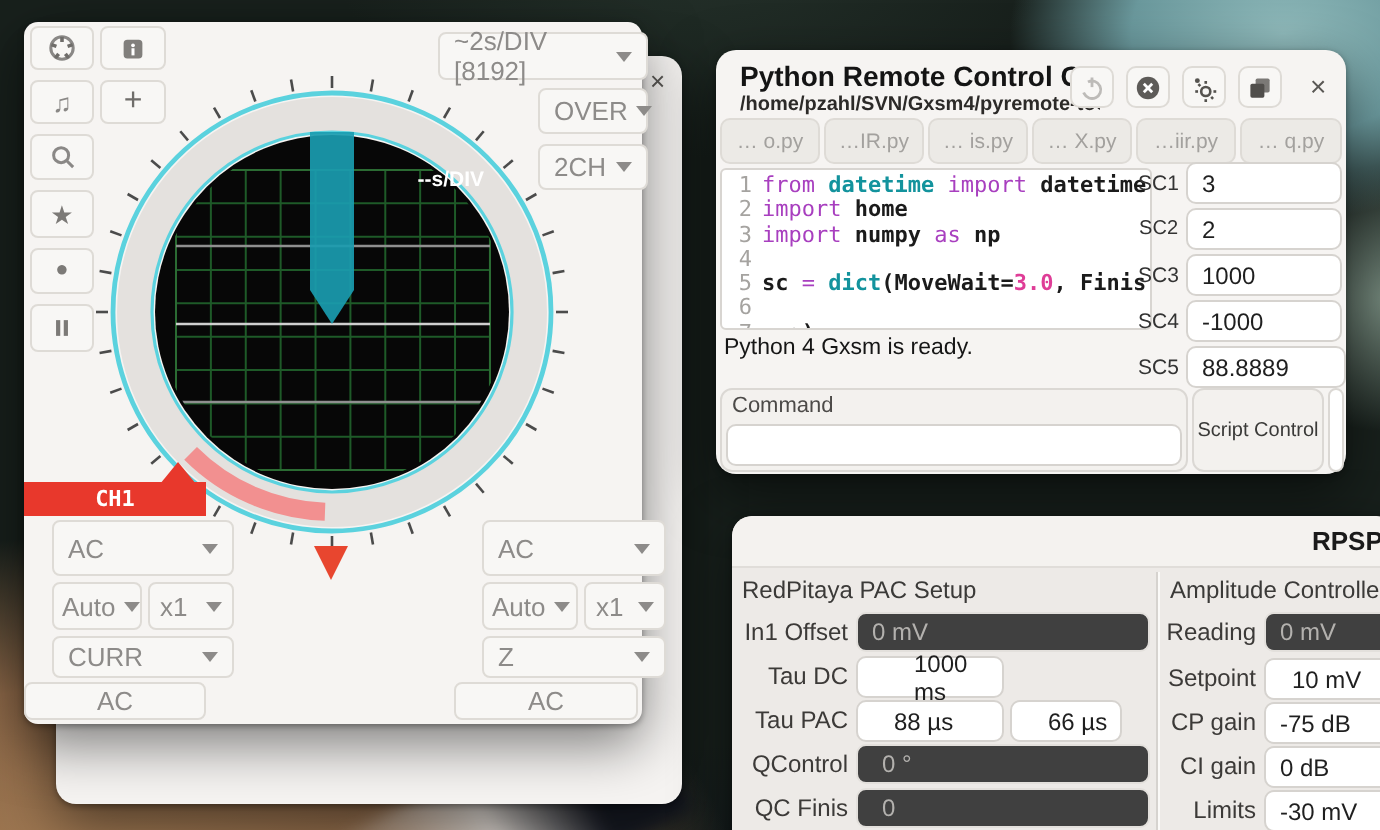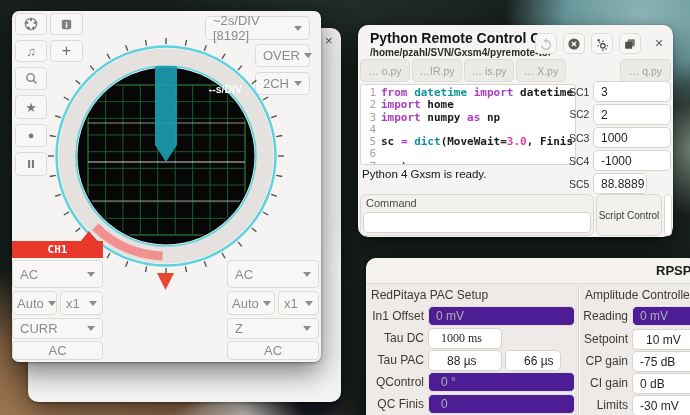--- a/index.html
+++ b/index.html
@@ -16,47 +16,47 @@
   }
   .streak{position:absolute;left:170px;top:378px;width:170px;height:70px;transform:rotate(-28deg);
     background:linear-gradient(90deg,rgba(222,217,211,0) 0%,rgba(230,226,222,.9) 45%,rgba(20,24,34,.95) 75%);
     filter:blur(4px);}
   .win{position:absolute;background:#f6f4f2;border-radius:9px;
     box-shadow:0 10px 28px rgba(0,0,0,.5),0 1px 3px rgba(0,0,0,.35);}
   
   .tbtn,.sel,.btnflat,.hbtn,.tab{box-sizing:border-box;background:#f8f7f5;border:1px solid #dedbd6;border-radius:4px;}
   .tbtn{position:absolute;display:flex;align-items:center;justify-content:center;color:#8a8886;}
   .sel{position:absolute;display:flex;align-items:center;justify-content:space-between;
-    padding:0 7px;color:#8d8b89;font-size:13px;}
+    padding:0 7px;color:#8d8b89;font-size:13px;margin-left:14px;}
   .arr{width:0;height:0;border-left:4px solid transparent;border-right:4px solid transparent;
     border-top:5px solid #8d8b89;margin-left:4px;flex:none;}
   .btnflat{position:absolute;display:flex;align-items:center;justify-content:center;color:#8d8b89;font-size:13px;}
   .glyph{font-size:13px;line-height:1;}
   
   .chhdr{position:absolute;height:17px;display:flex;align-items:center;justify-content:center;
     font-family:"DejaVu Sans Mono",monospace;font-weight:bold;font-size:11px;color:#fff;z-index:4;}
   .chmarker{position:absolute;width:0;height:0;border-left:9px solid transparent;
     border-right:9px solid transparent;border-bottom:11px solid #e8382c;z-index:4;}
   .chpanel-el{z-index:4;}
   
   .hbtn{position:absolute;display:flex;align-items:center;justify-content:center;border-radius:5px;}
   .tab{position:absolute;display:flex;align-items:center;justify-content:center;
     background:#eceae6;color:#a3a19e;font-size:10.5px;border-radius:5px;white-space:nowrap;overflow:hidden;}
   .codeframe{position:absolute;background:#fff;border:1px solid #d8d5d1;border-radius:3px;
     overflow:hidden;font-family:"DejaVu Sans Mono",monospace;font-size:11px;line-height:12.3px;}
   .cl{white-space:pre;}
   .ln{display:inline-block;width:13px;text-align:right;color:#a5a3a0;margin-right:5px;}
-  .tok.kw{color:#a83fbf;font-weight:bold;}
+  .tok.kw{color:#a83fbf;font-weight:normal;}
   .tok.ty{color:#13939d;font-weight:bold;}
   .tok.nu{color:#df3d97;font-weight:bold;}
   .tok.pl{color:#1b1b1b;font-weight:bold;}
   .field{position:absolute;background:#fff;border:1px solid #d6d3cf;border-radius:5px;
     font-size:12px;color:#1f1f1f;box-sizing:border-box;padding:0 0 0 7px;display:flex;align-items:center;}
   input.field{font-family:"Liberation Sans",sans-serif;outline:none;}
-  .dis{background:#4c1d95;border-color:#e3e0dc;color:#b3b1ae;}
+  .dis{background:#404040;border-color:#e3e0dc;color:#b3b1ae;}
   .lbl{position:absolute;font-size:12px;color:#3c3a38;text-align:right;white-space:nowrap;}
   .grouptitle{position:absolute;font-size:12px;color:#3b3a38;}
   .x-close{position:absolute;color:#5a5855;font-size:13px;line-height:1;cursor:default;}
 </style>
 </head>
 <body>
 
 <div class="desktop">
   <div class="streak"></div>
 
@@ -292,20 +292,23 @@
       </div>
     <div class="tab" style="left:54px;top:34px;width:50px;height:23px;">
         <span>…IR.py</span>
       </div>
     <div class="tab" style="left:106px;top:34px;width:50px;height:23px;">
         <span>… is.py</span>
       </div>
     <div class="tab" style="left:158px;top:34px;width:50px;height:23px;">
         <span>… X.py</span>
       </div>
+    <div class="tab" style="left:210px;top:34px;width:50px;height:23px;">
+        <span>…iir.py</span>
+      </div>
     <div class="tab" style="left:262px;top:34px;width:51px;height:23px;">
         <span>… q.py</span>
       </div>
 
     <div class="codeframe" style="left:2px;top:59px;width:212px;height:77px;padding:2px 0 0 2px;">
       <div class="cl"><span class="ln">1</span><span class="tok kw">from </span><span class="tok ty">datetime</span><span class="tok kw"> import </span><span class="tok pl">datetime</span></div>
       <div class="cl"><span class="ln">2</span><span class="tok kw">import </span><span class="tok pl">home</span></div>
       <div class="cl"><span class="ln">3</span><span class="tok kw">import </span><span class="tok pl">numpy</span><span class="tok kw"> as </span><span class="tok pl">np</span></div>
       <div class="cl"><span class="ln">4</span></div>
       <div class="cl"><span class="ln">5</span><span class="tok pl">sc </span><span class="tok kw">= </span><span class="tok ty">dict</span><span class="tok pl">(MoveWait=</span><span class="tok nu">3.0</span><span class="tok pl">, Finis</span></div>
@@ -326,35 +329,35 @@
 
     <span class="lbl" style="left:211px;top:61px;width:20px;font-size:10.5px;color:#333;">SC1</span>
     <input class="field" style="left: 235px; top: 56px; width: 78px; height: 21px;" value="3">
     <span class="lbl" style="left:211px;top:84px;width:20px;font-size:10px;color:#333;">SC2</span>
     <input class="field" style="left: 235px; top: 79px; width: 78px; height: 21px;" value="2">
     <span class="lbl" style="left:211px;top:107px;width:20px;font-size:10.5px;color:#333;">SC3</span>
     <input class="field" style="left: 235px; top: 102px; width: 78px; height: 21px;" value="1000">
     <span class="lbl" style="left:211px;top:130px;width:20px;font-size:10.5px;color:#333;">SC4</span>
     <input class="field" style="left: 235px; top: 125px; width: 78px; height: 21px;" value="-1000">
     <span class="lbl" style="left:211px;top:153px;width:20px;font-size:10.5px;color:#333;">SC5</span>
-    <input class="field" style="left: 235px; top: 148px; width: 54px; height: 21px;" value="88.8889">
+    <input class="field" style="left: 235px; top: 148px; width: 80px; height: 21px;" value="88.8889">
   </div>
 
   <div class="win" style="left:366px;top:258px;width:332px;height:170px;border-radius:10px 10px 0 0;background:#edeae7;overflow:hidden;">
     <div style="position:absolute;left:0;top:0;width:100%;height:25px;background:#f4f2ef;border-bottom:1px solid #e0ddd9;border-radius:10px 10px 0 0;">
       <span style="position:absolute;left:290px;top:5px;font-size:13px;font-weight:bold;color:#1a1a1a;white-space:nowrap;">RPSPMC</span>
     </div>
 
     <div class="grouptitle" style="left:5px;top:30px;">RedPitaya PAC Setup</div>
     <span class="lbl" style="left:0;top:51px;width:58px;">In1 Offset</span>
     <div class="field dis" style="left:62px;top:48px;width:147px;height:20px;">
         <span>0 mV</span>
       </div>
     <span class="lbl" style="left:0;top:73px;width:58px;">Tau DC</span>
-    <div class="field" style="left:62px;top:70px;width:74px;height:21px;padding-left:12px;font-family:Liberation Serif, serif;">
+    <div class="field" style="left:62px;top:70px;width:74px;height:21px;padding-left:28px;">
         <span>1000 ms</span>
       </div>
     <span class="lbl" style="left:0;top:95px;width:58px;">Tau PAC</span>
     <div class="field" style="left:62px;top:92px;width:74px;height:21px;padding-left:18px;">
         <span>88 µs</span>
       </div>
     <div class="field" style="left:139px;top:92px;width:56px;height:21px;padding-left:18px;">
         <span>66 µs</span>
       </div>
     <span class="lbl" style="left:0;top:117px;width:58px;">QControl</span>

